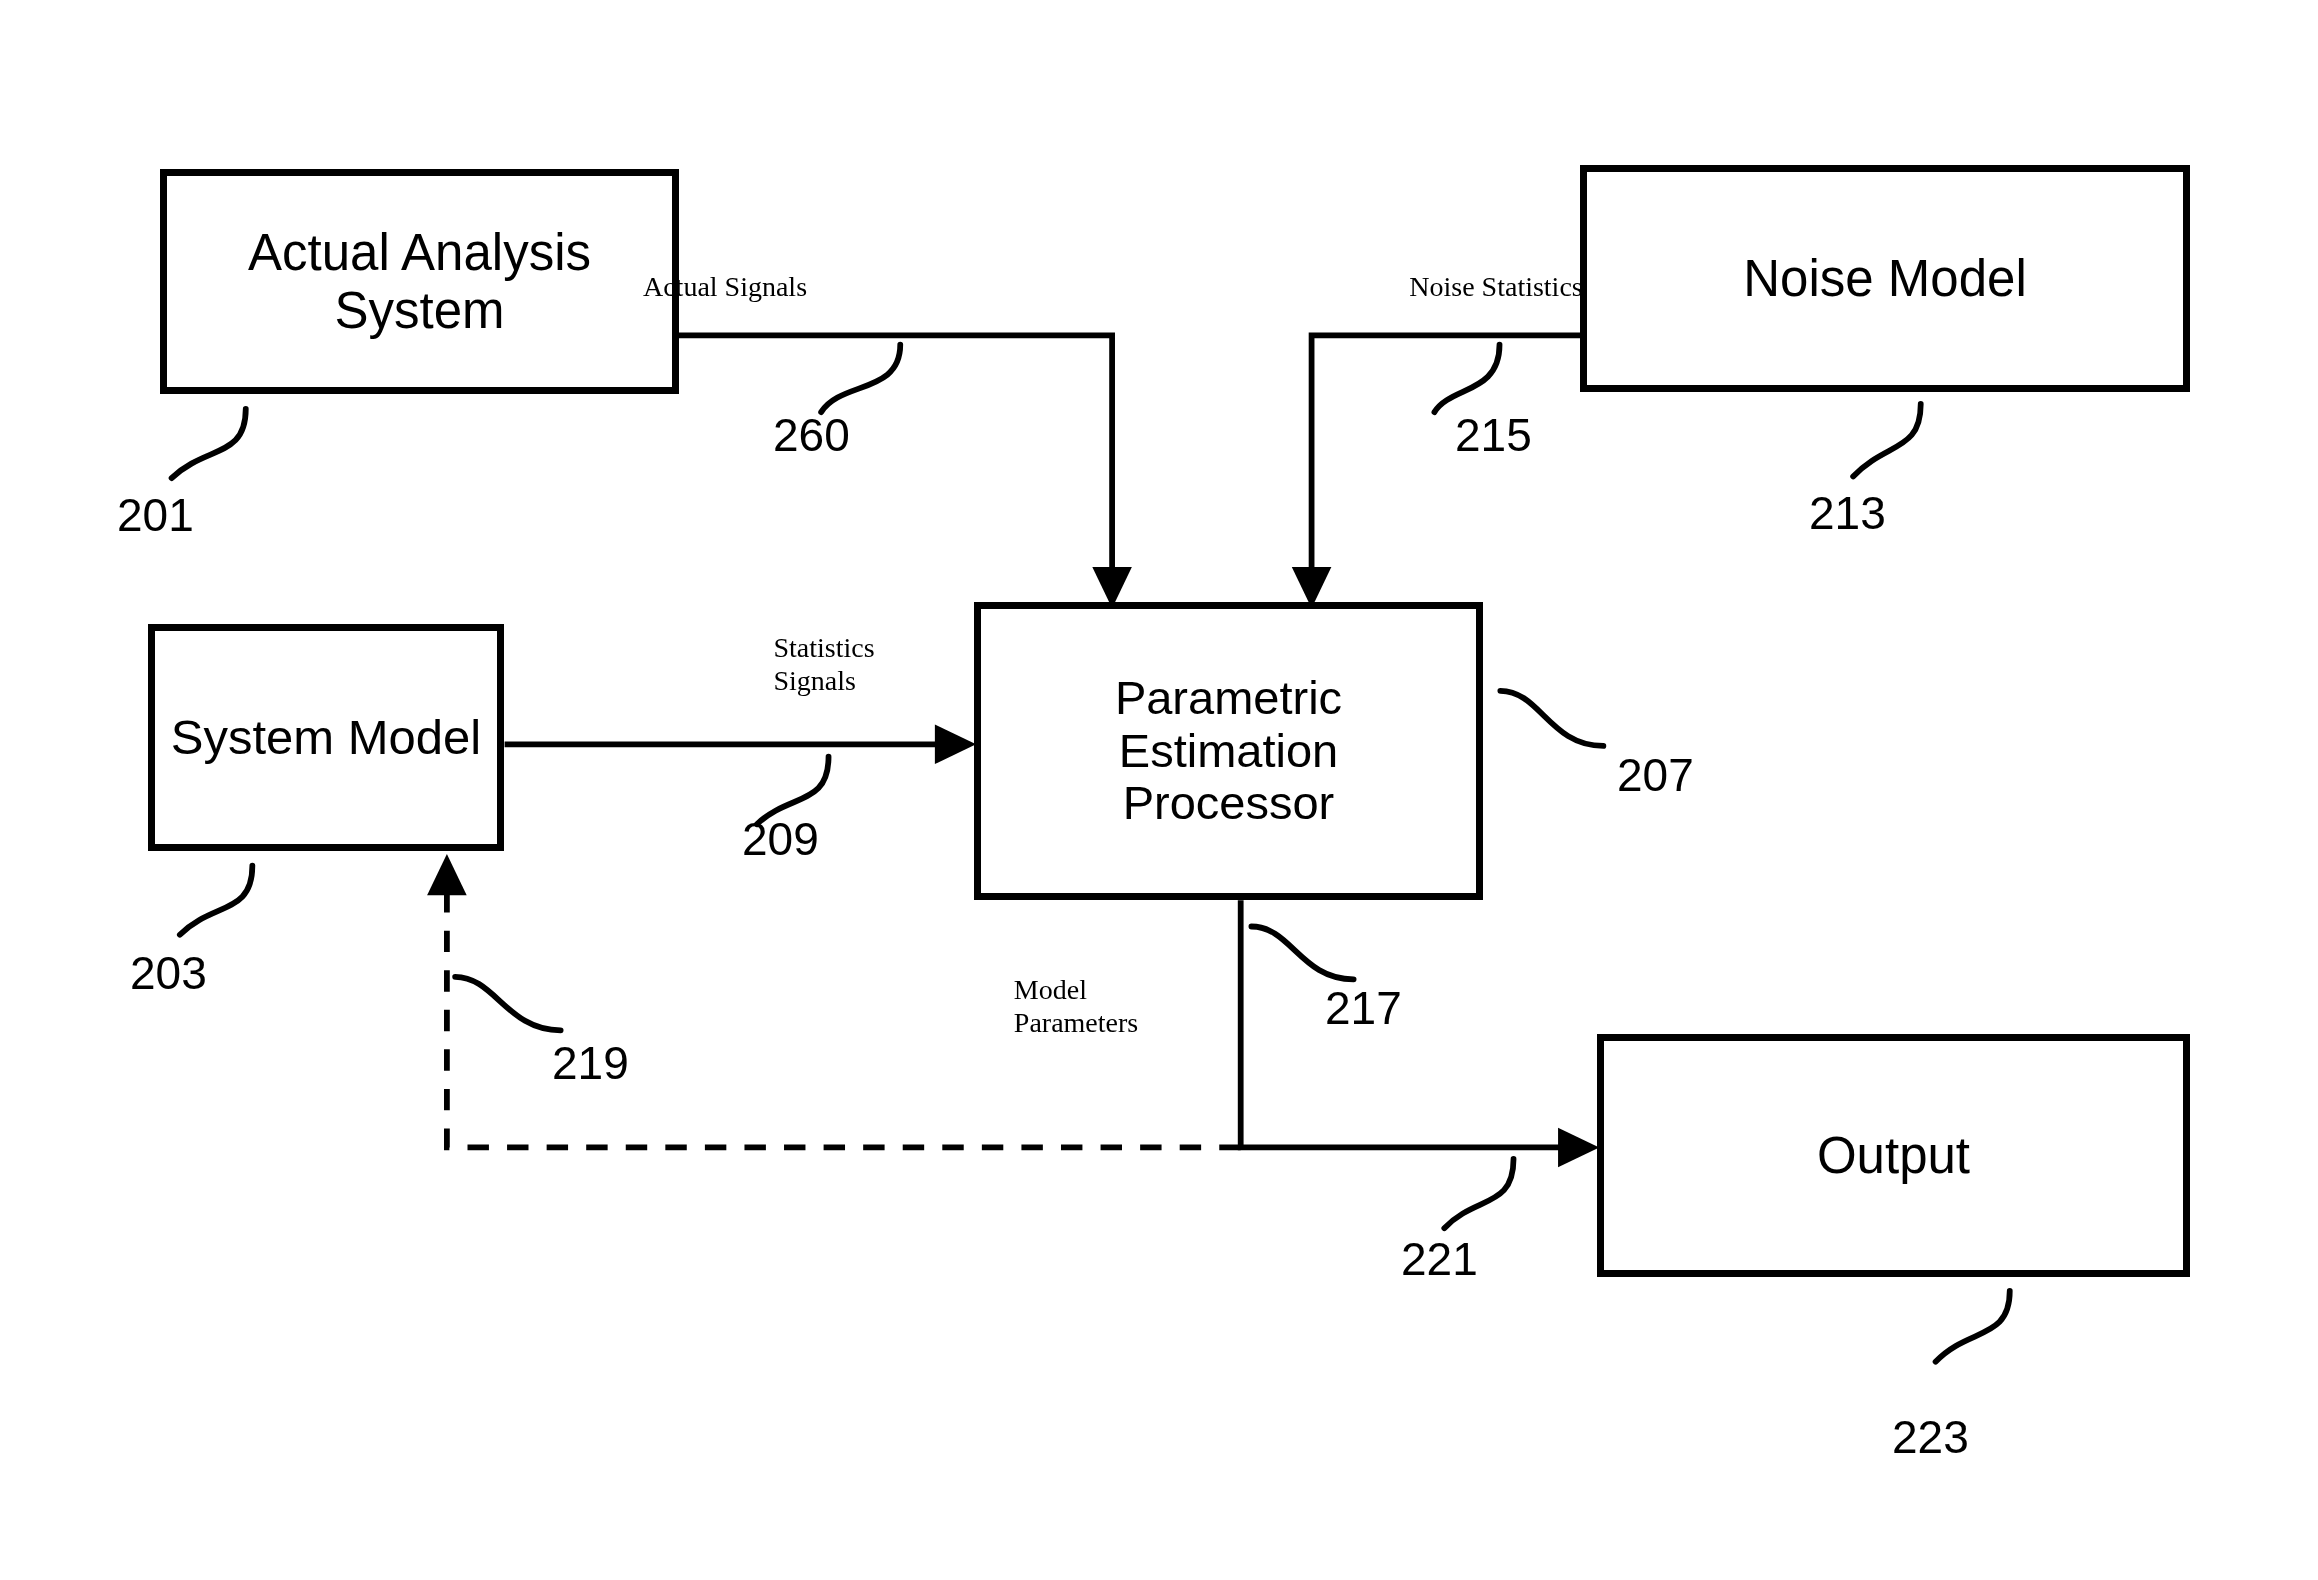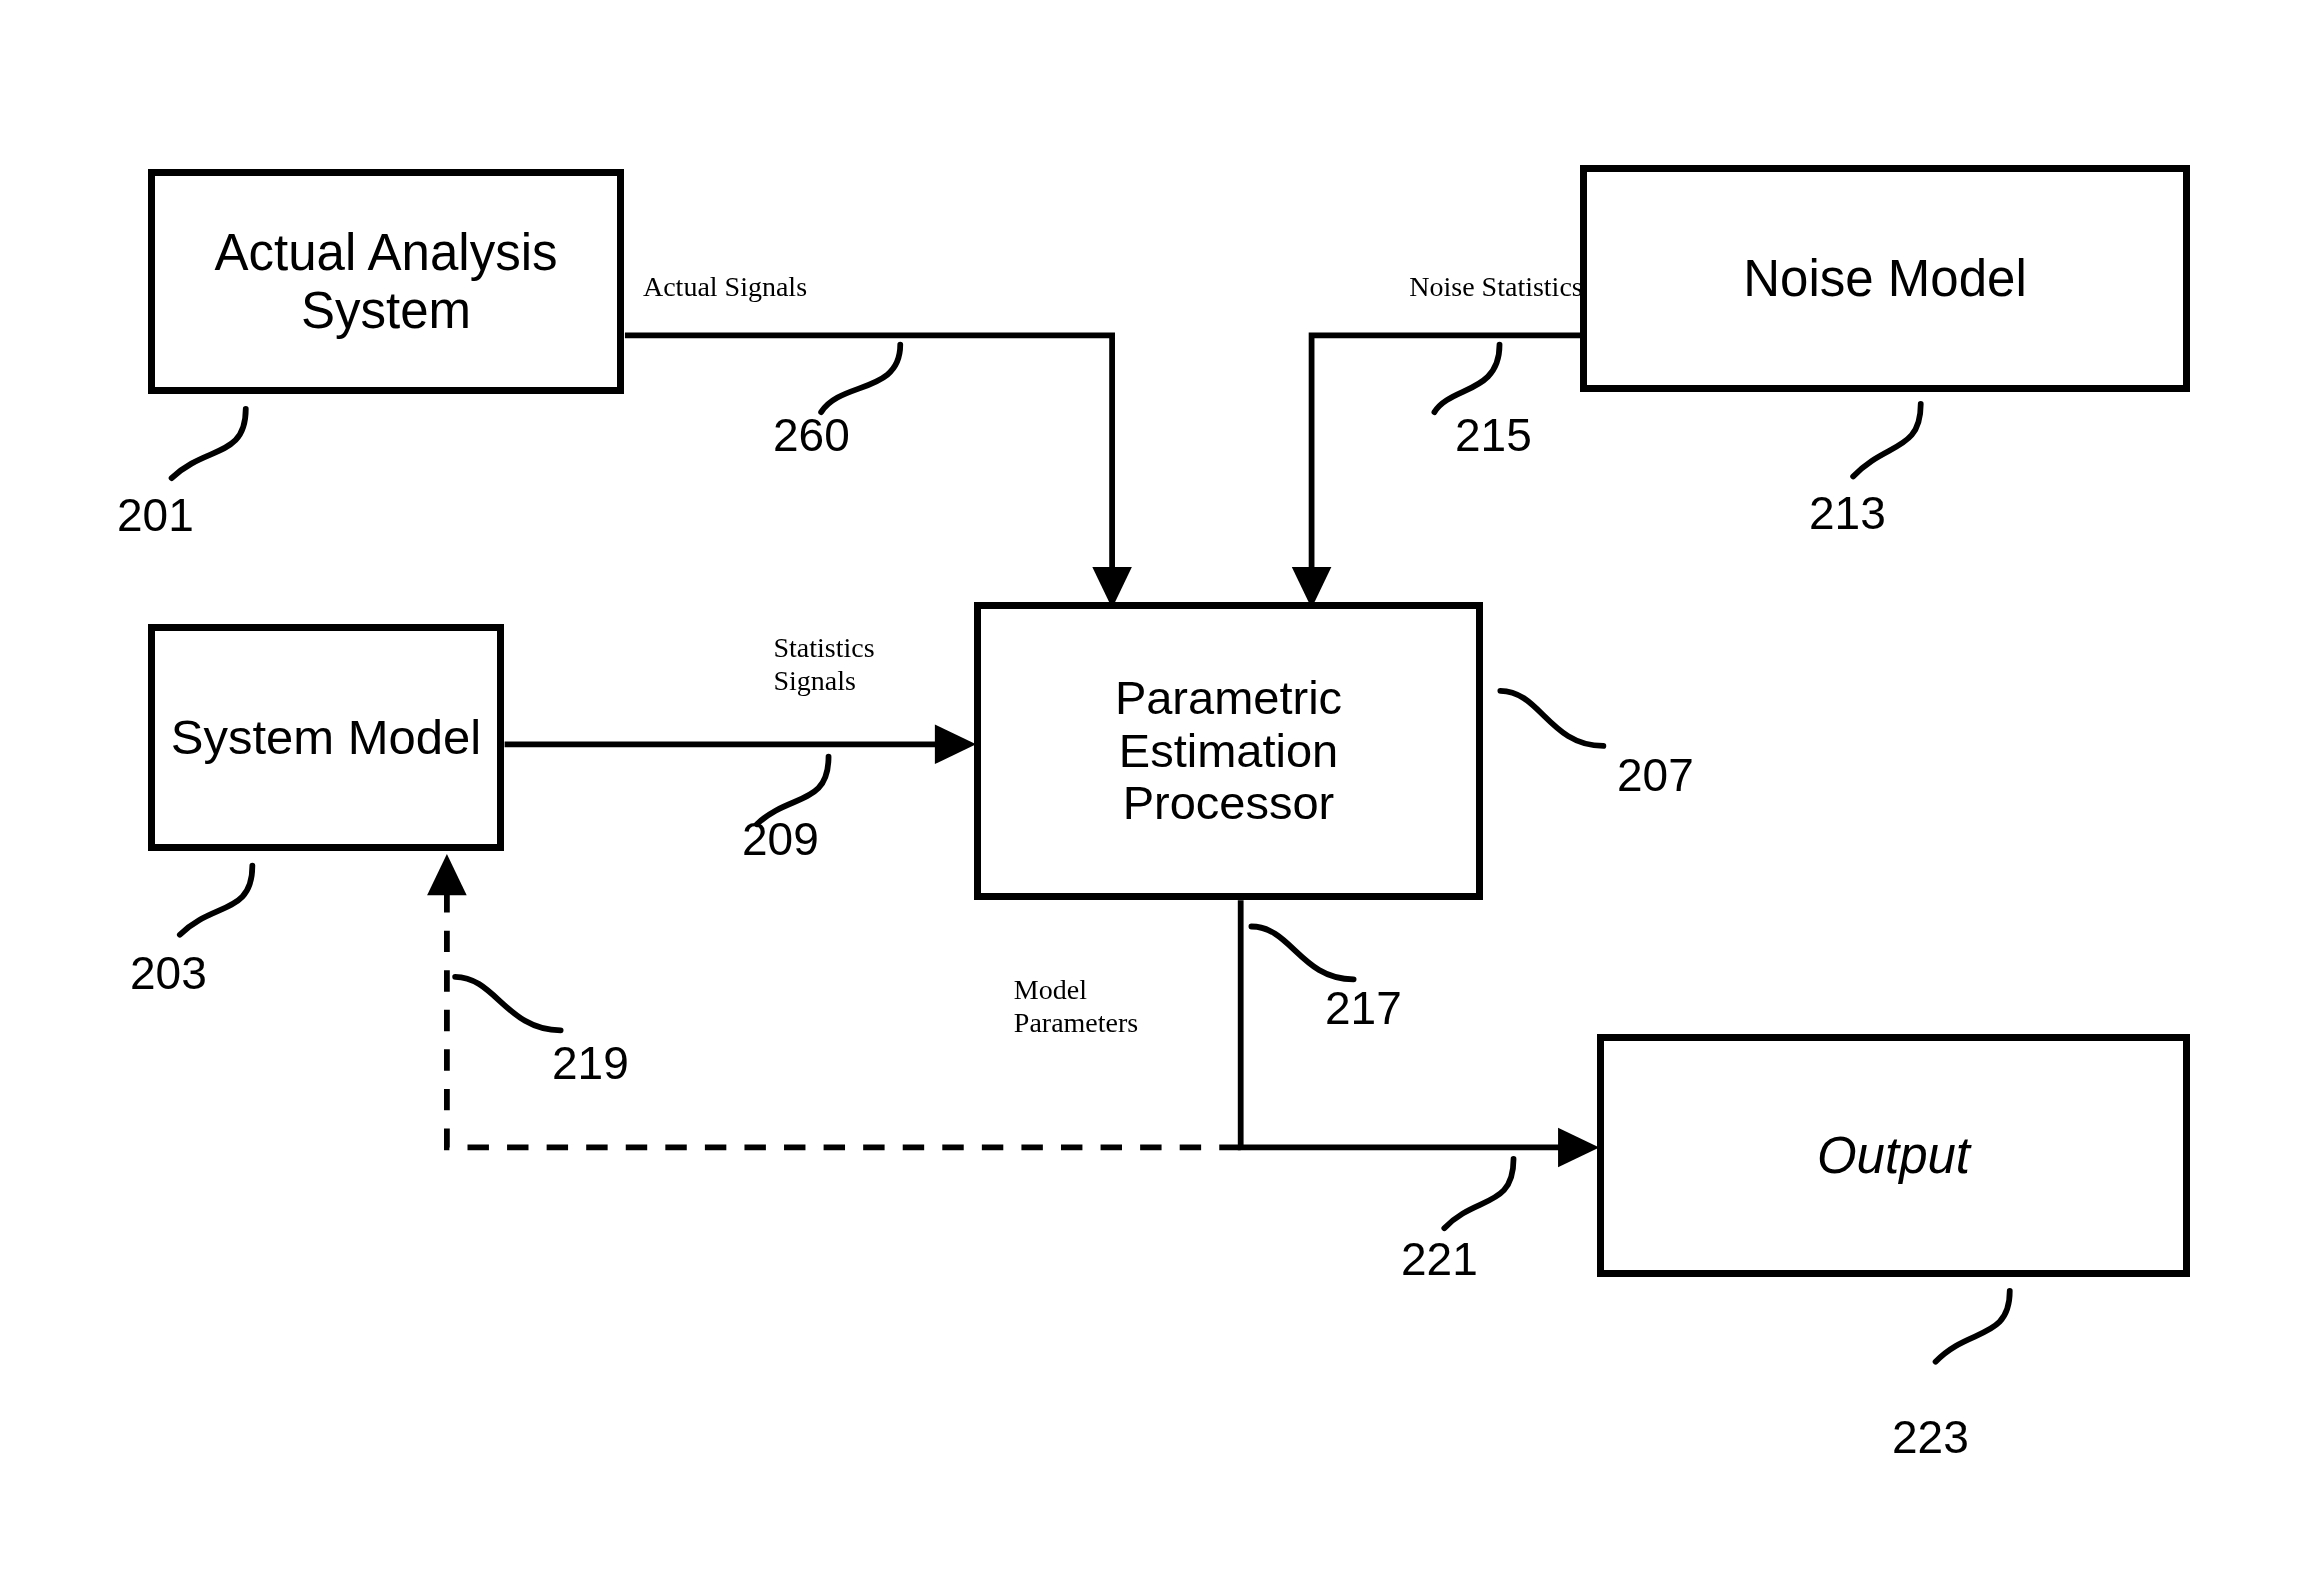--- a/index.html
+++ b/index.html
@@ -6,25 +6,25 @@
   body{width:2319px;height:1581px;overflow:hidden;
        font-family:"Liberation Sans", sans-serif;color:#000;}
   #stage{position:relative;width:2319px;height:1581px;background:#fff;}
 
   
   .box{position:absolute;box-sizing:border-box;background:#fff;
        border:7.4px solid #000;display:flex;align-items:center;
        justify-content:center;text-align:center;line-height:1.12;}
   .box span{display:block;}
 
-  #box-actual   {left:148px; top:169px;  width:476px; height:225px; font-size:51px;}
+  #box-actual   {left:160px; top:169px;  width:519px; height:225px; font-size:51px;}
   #box-noise    {left:1580px;top:165px;  width:610px; height:227px; font-size:51px;}
   #box-sysmodel {left:148px; top:624px;  width:356px; height:227px; font-size:49px;}
   #box-pep      {left:974px;top:602px;  width:509px; height:298px; font-size:47px;}
-  #box-output   {left:1597px;top:1034px; width:593px; height:243px; font-size:51px;font-style:italic;}
+  #box-output   {left:1597px;top:1034px; width:593px; height:243px; font-size:51px;}
 
   
   .lbl{position:absolute;font-size:28px;line-height:1.18;text-align:left;
        white-space:nowrap;font-family:Liberation Serif, serif;}
   .num{position:absolute;font-size:46px;line-height:1;white-space:nowrap;}
 
   #lbl-actual-signals {left:725px;  top:270px;  transform:translateX(-50%);}
   #lbl-noise-stats    {left:1496px; top:270px;  transform:translateX(-50%);}
   #lbl-theoretical    {left:824px; top:631px;  transform:translateX(-50%);}
   #lbl-model-params   {left:1076px; top:973px; transform:translateX(-50%);}

